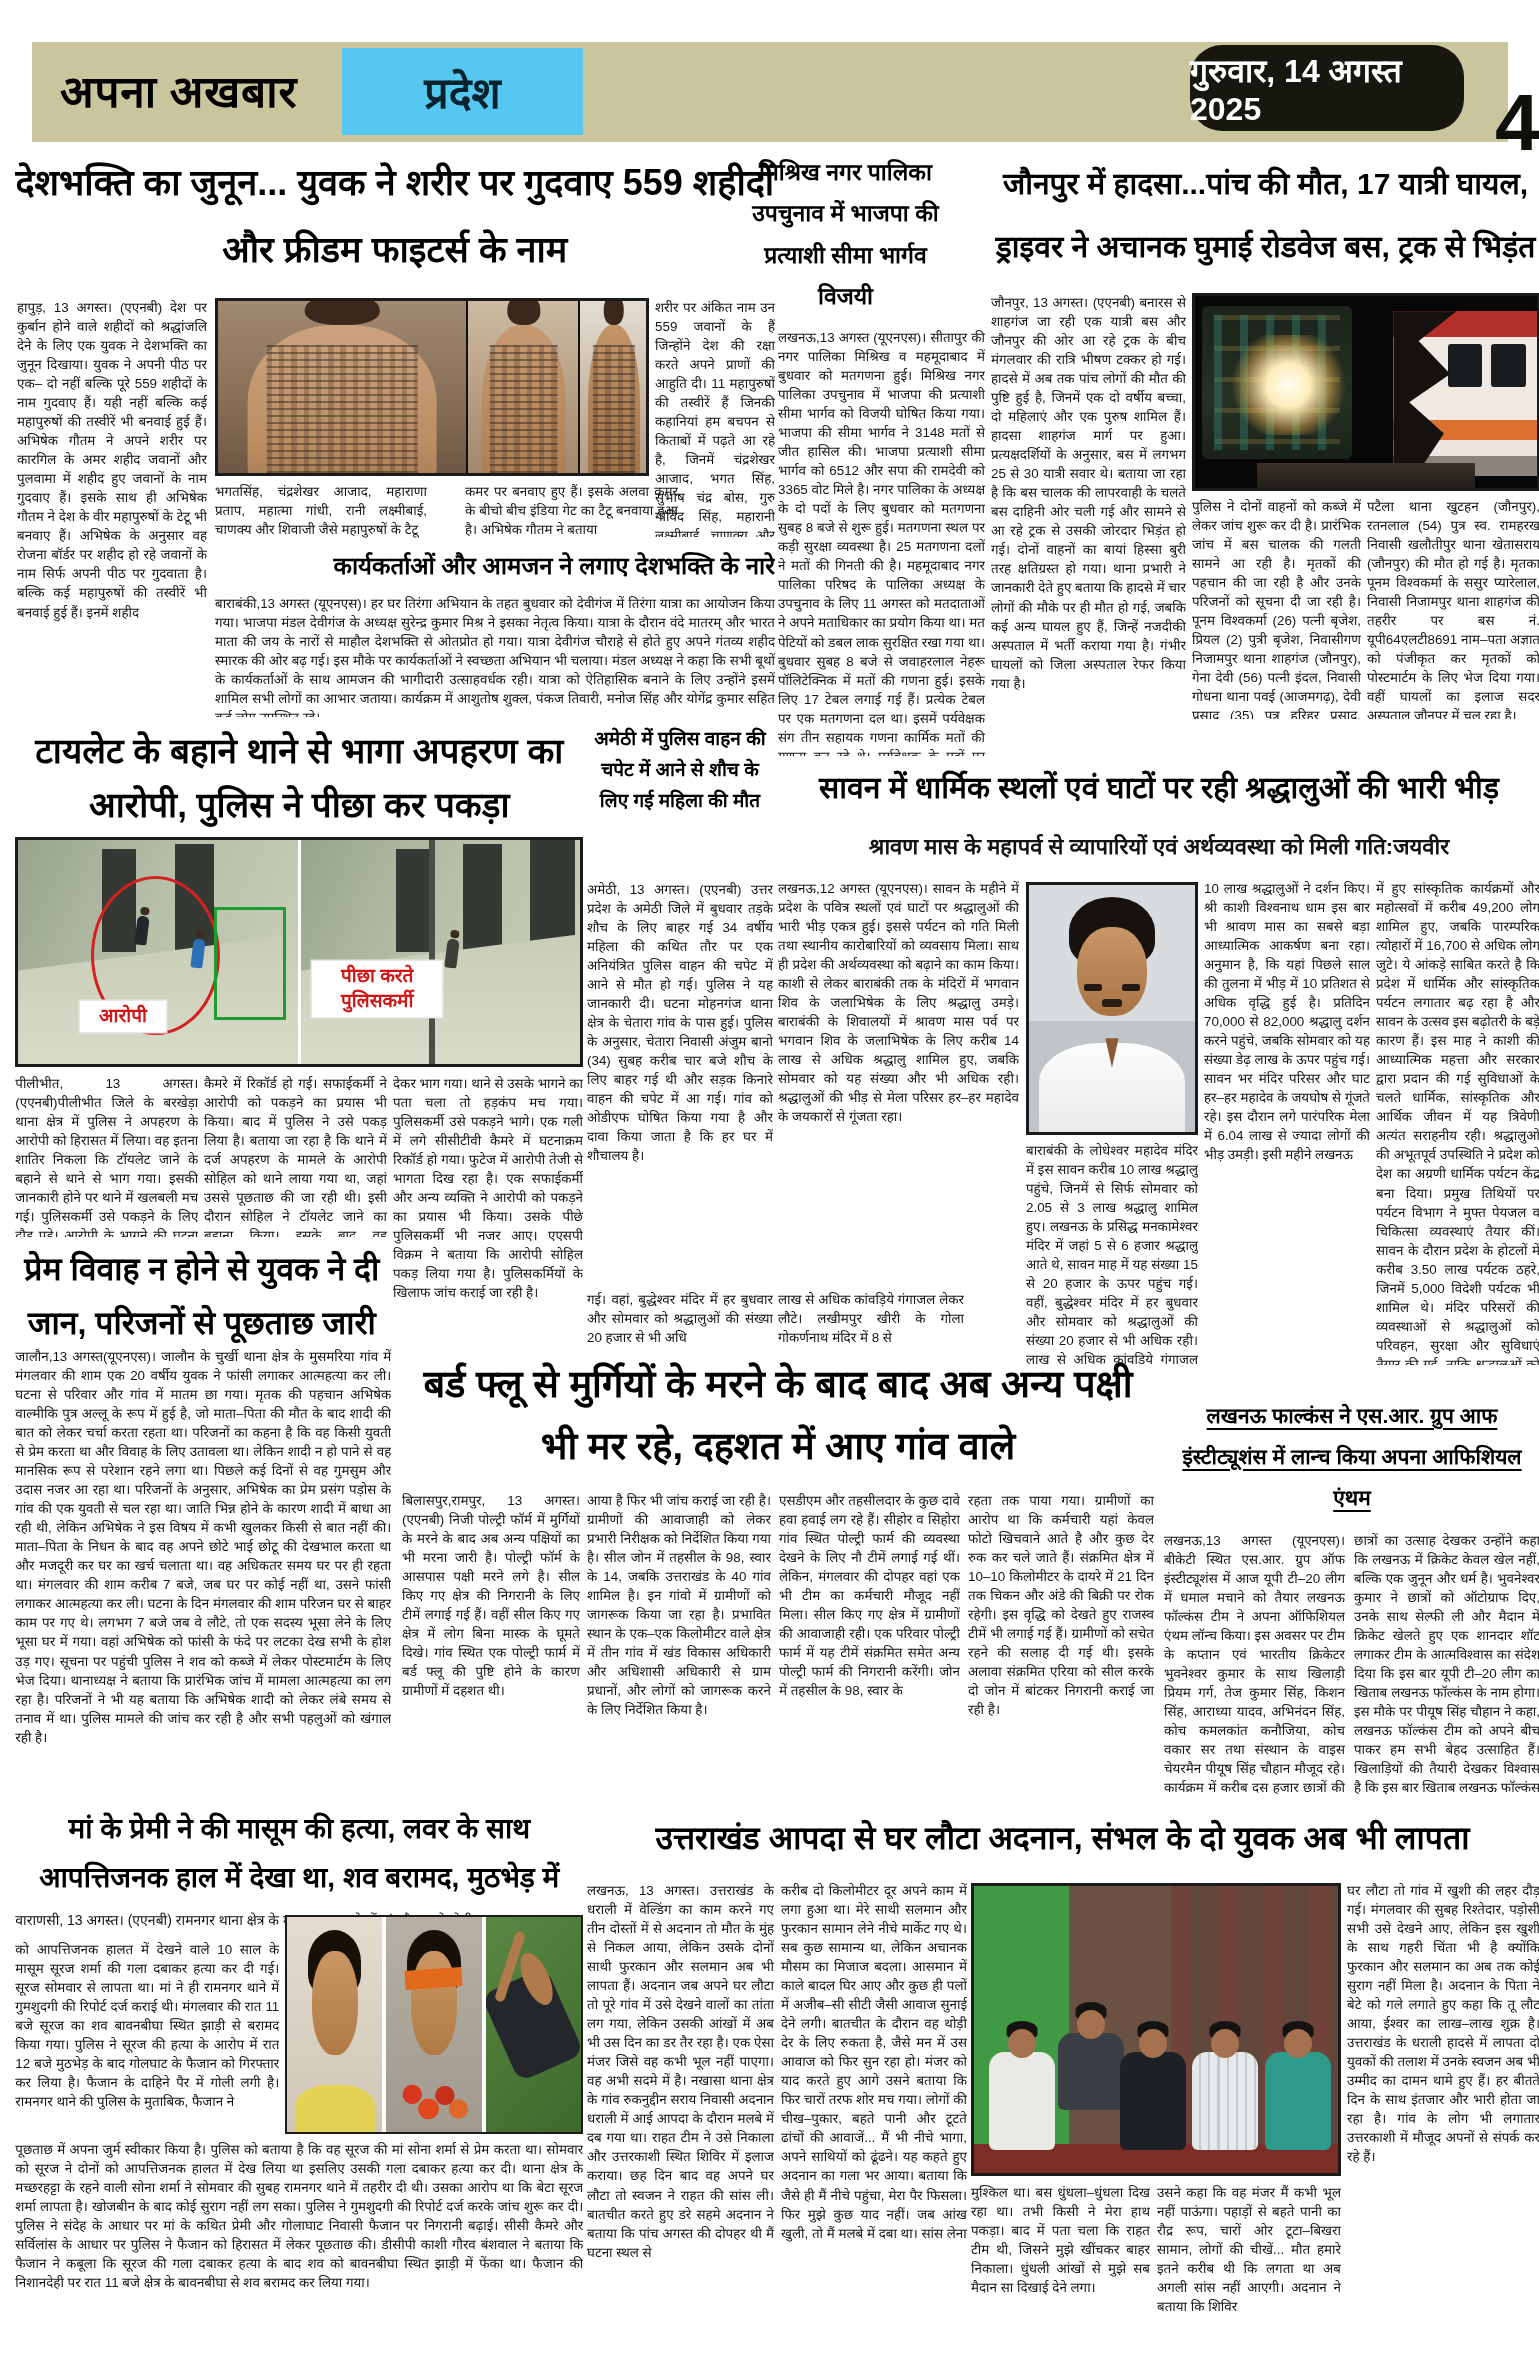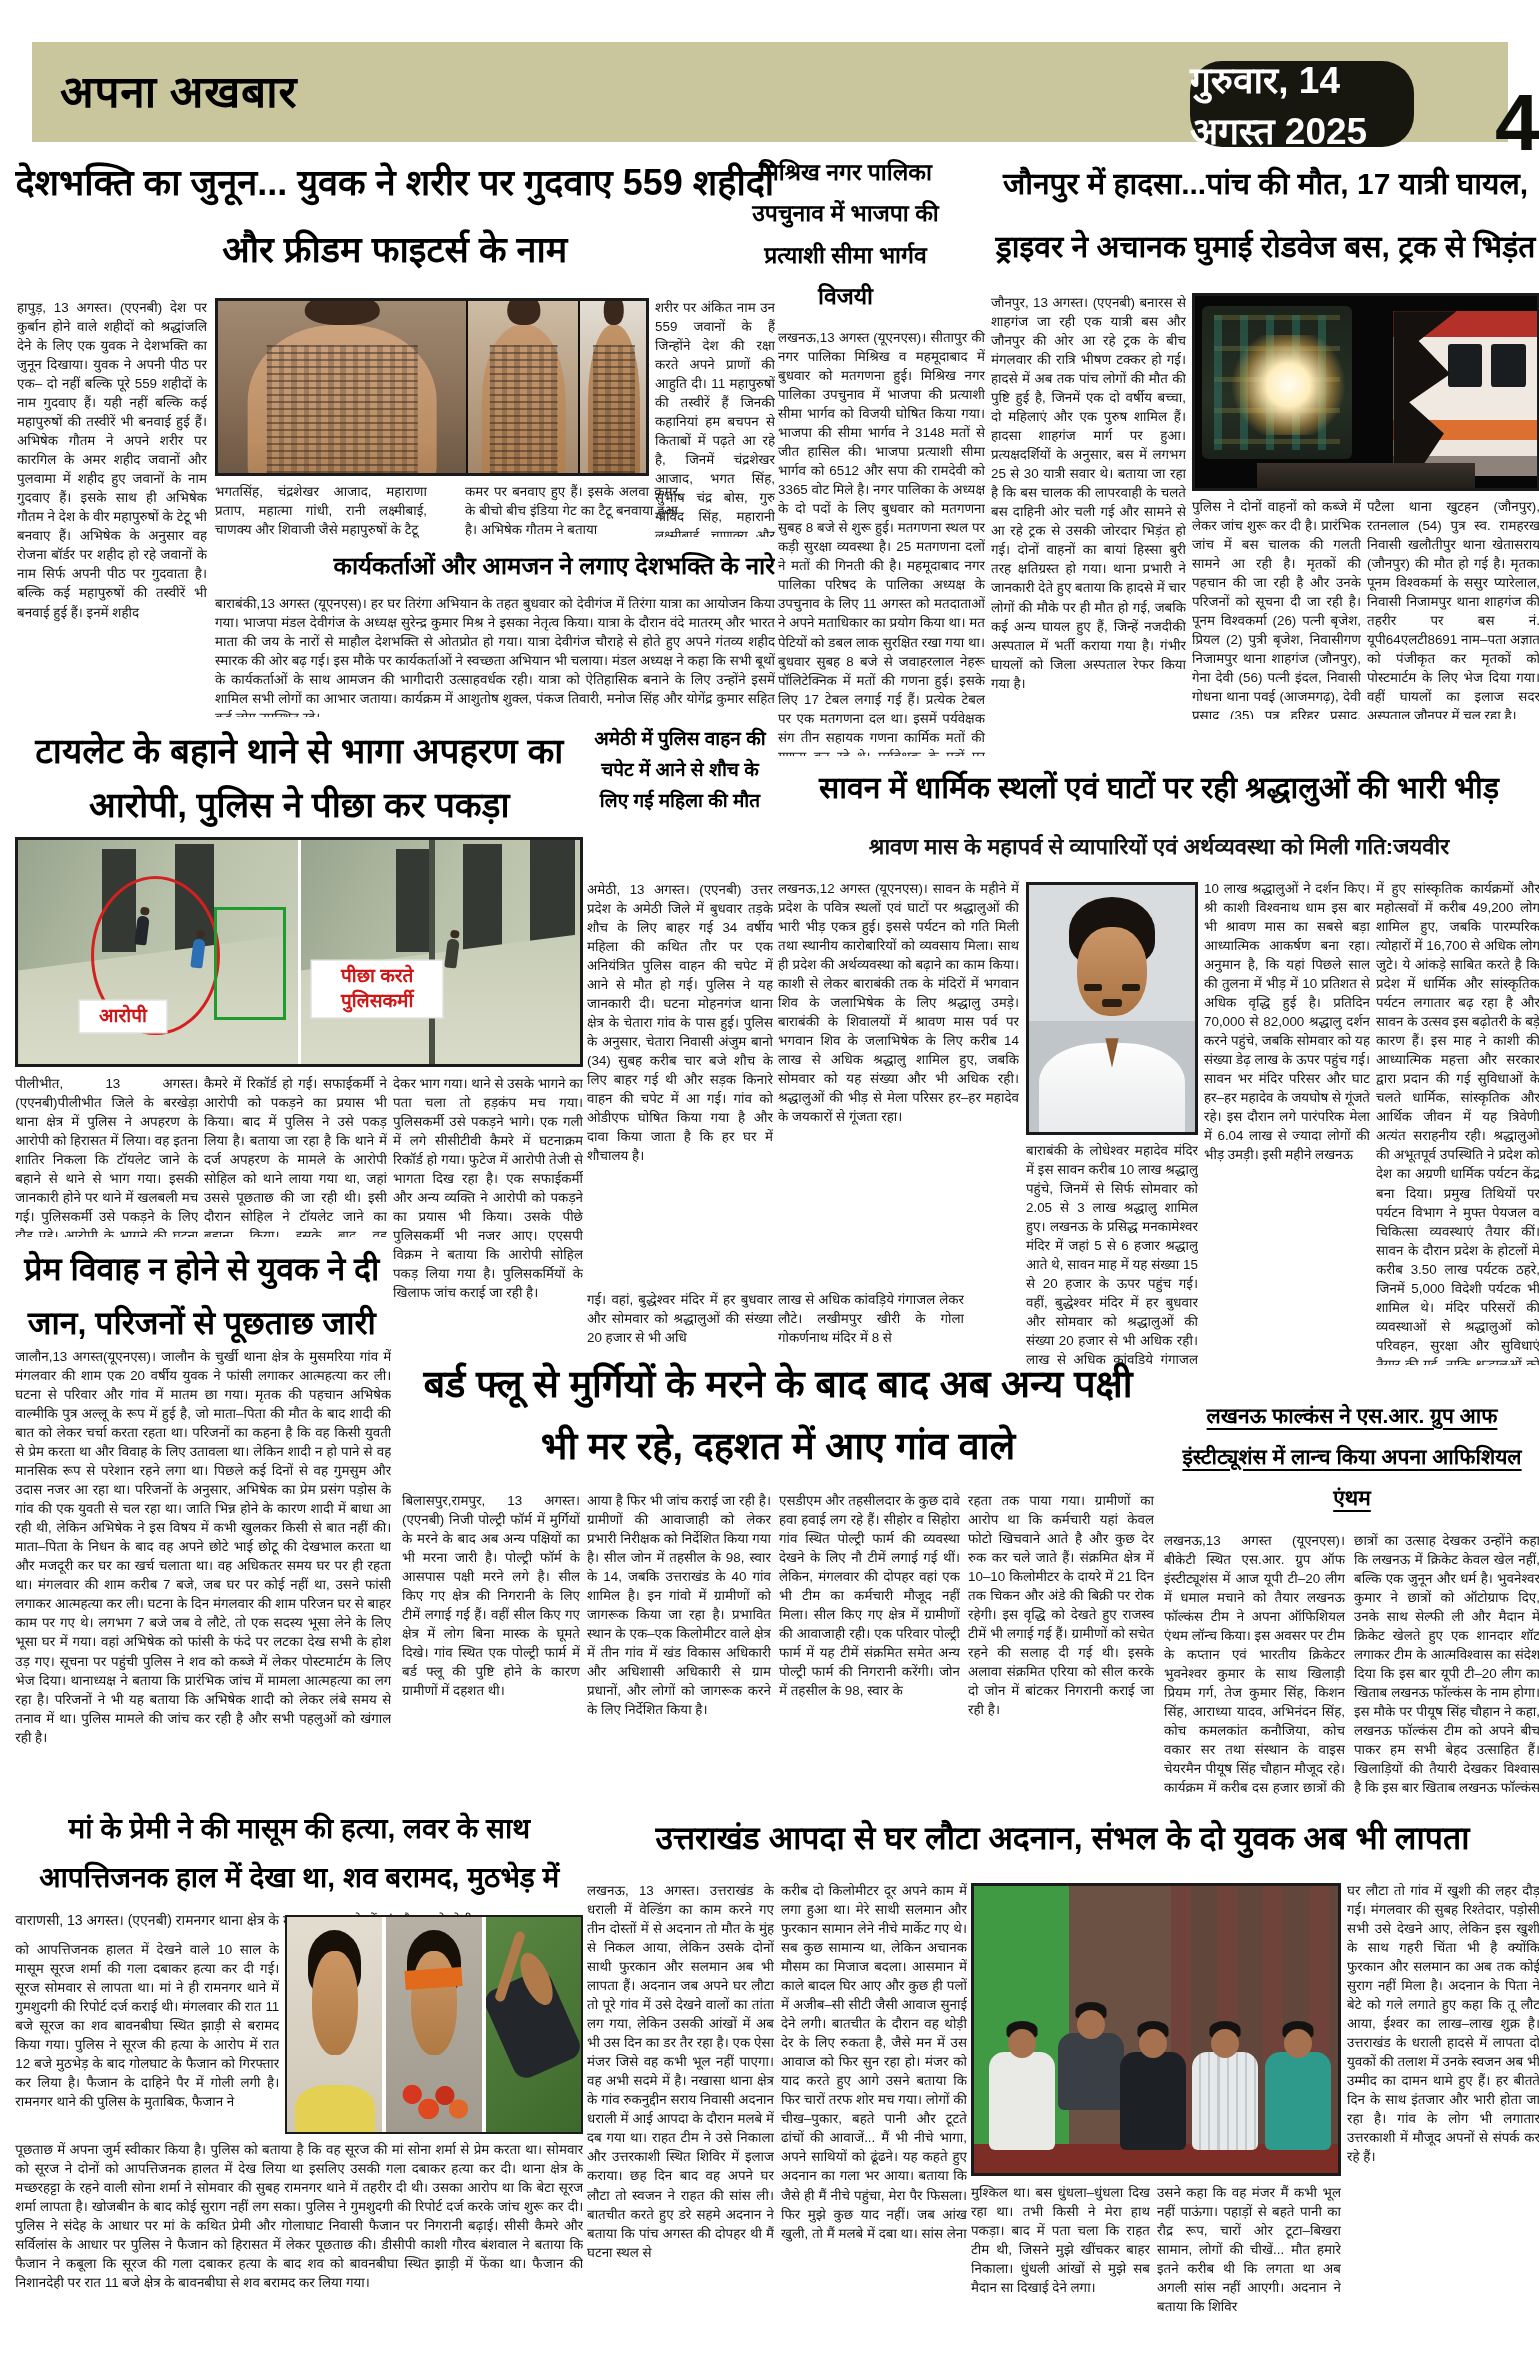--- a/index.html
+++ b/index.html
@@ -14,22 +14,22 @@
     font-size:13.4px;line-height:1.42;text-align:justify;color:#151515;
     overflow:hidden;word-break:break-word;
   }
   .dateline-wide{font-size:14px;line-height:1.4;overflow:hidden;white-space:nowrap;}
 
   
   .band{left:32px;top:42px;width:1476px;height:100px;background:#c9c59c;}
   .masthead{left:28px;top:18.4px;font-size:44px;font-weight:bold;color:#000000;letter-spacing:0.8px;}
   .section-box{left:310px;top:6.1px;width:241px;height:87px;background:#55c7f0;
     display:flex;align-items:center;justify-content:center;font-size:43px;font-weight:bold;color:#06232e;}
-  .date-badge{left:1158px;top:19px;width:224px;height:86px;background:#17170f;border-radius:32px;
-    display:flex;align-items:center;justify-content:center;color:#fff;font-size:37px;font-weight:bold;}
+  .date-badge{left:1158px;top:3px;width:274px;height:86px;background:#17170f;border-radius:32px;
+    display:flex;align-items:center;justify-content:center;color:#fff;font-size:32px;font-weight:bold;}
   .page-number{left:1463px;top:35px;width:54px;font-size:80px;font-weight:800;color:#10100a;}
 
   
   .photo{position:absolute;box-sizing:border-box;border:3.1px solid #1b1b1b;overflow:hidden;}
 
   
   .t-panel{position:absolute;top:0;height:100%;}
   .t1{left:0;width:58%;background:linear-gradient(180deg,#a18a72 0%,#8a7058 55%,#6d5845 100%);}
   .t2{left:58%;width:26%;background:linear-gradient(180deg,#cdbba3 0%,#a3876a 100%);border-left:2.3px solid #111;}
   .t3{left:84%;width:16%;background:linear-gradient(180deg,#e3ded4 0%,#b49a80 100%);border-left:2.3px solid #111;}
@@ -137,20 +137,23 @@
   .h-murder{font-size:28px;line-height:1.75;}
   .h-uk{font-size:32px;line-height:1.9;}
 </style>
 </head>
 <body>
 
 <div>
 
   <header class="abs band">
     <div class="abs masthead">अपना अखबार</div>
+    <div class="abs section-box">
+      <span>प्रदेश</span>
+    </div>
     <div class="abs date-badge">गुरुवार, 14 अगस्त 2025</div>
     <div class="abs page-number">4</div>
   </header>
 
   <div class="abs headline h-tattoo" style="left:15.3px;top:150px;width:759px;height:138px;">देशभक्ति का जुनून... युवक ने शरीर पर गुदवाए 559 शहीदों और फ्रीडम फाइटर्स के नाम</div>
   <div class="abs body-text" style="left:17px;top:298px;width:190px;height:419px;">हापुड़, 13 अगस्त। (एएनबी) देश पर कुर्बान होने वाले शहीदों को श्रद्धांजलि देने के लिए एक युवक ने देशभक्ति का जुनून दिखाया। युवक ने अपनी पीठ पर एक– दो नहीं बल्कि पूरे 559 शहीदों के नाम गुदवाए हैं। यही नहीं बल्कि कई महापुरुषों की तस्वीरें भी बनवाई हुई हैं। अभिषेक गौतम ने अपने शरीर पर कारगिल के अमर शहीद जवानों और पुलवामा में शहीद हुए जवानों के नाम गुदवाए हैं। इसके साथ ही अभिषेक गौतम ने देश के वीर महापुरुषों के टेटू भी बनवाए हैं। अभिषेक के अनुसार वह रोजना बॉर्डर पर शहीद हो रहे जवानों के नाम सिर्फ अपनी पीठ पर गुदवाता है। बल्कि कई महापुरुषों की तस्वीरें भी बनवाई हुई हैं। इनमें शहीद</div>
 
   <div class="photo" style="left:215px;top:298px;width:434px;height:178px;">
     <div class="t-panel t1">
       <div class="back">

